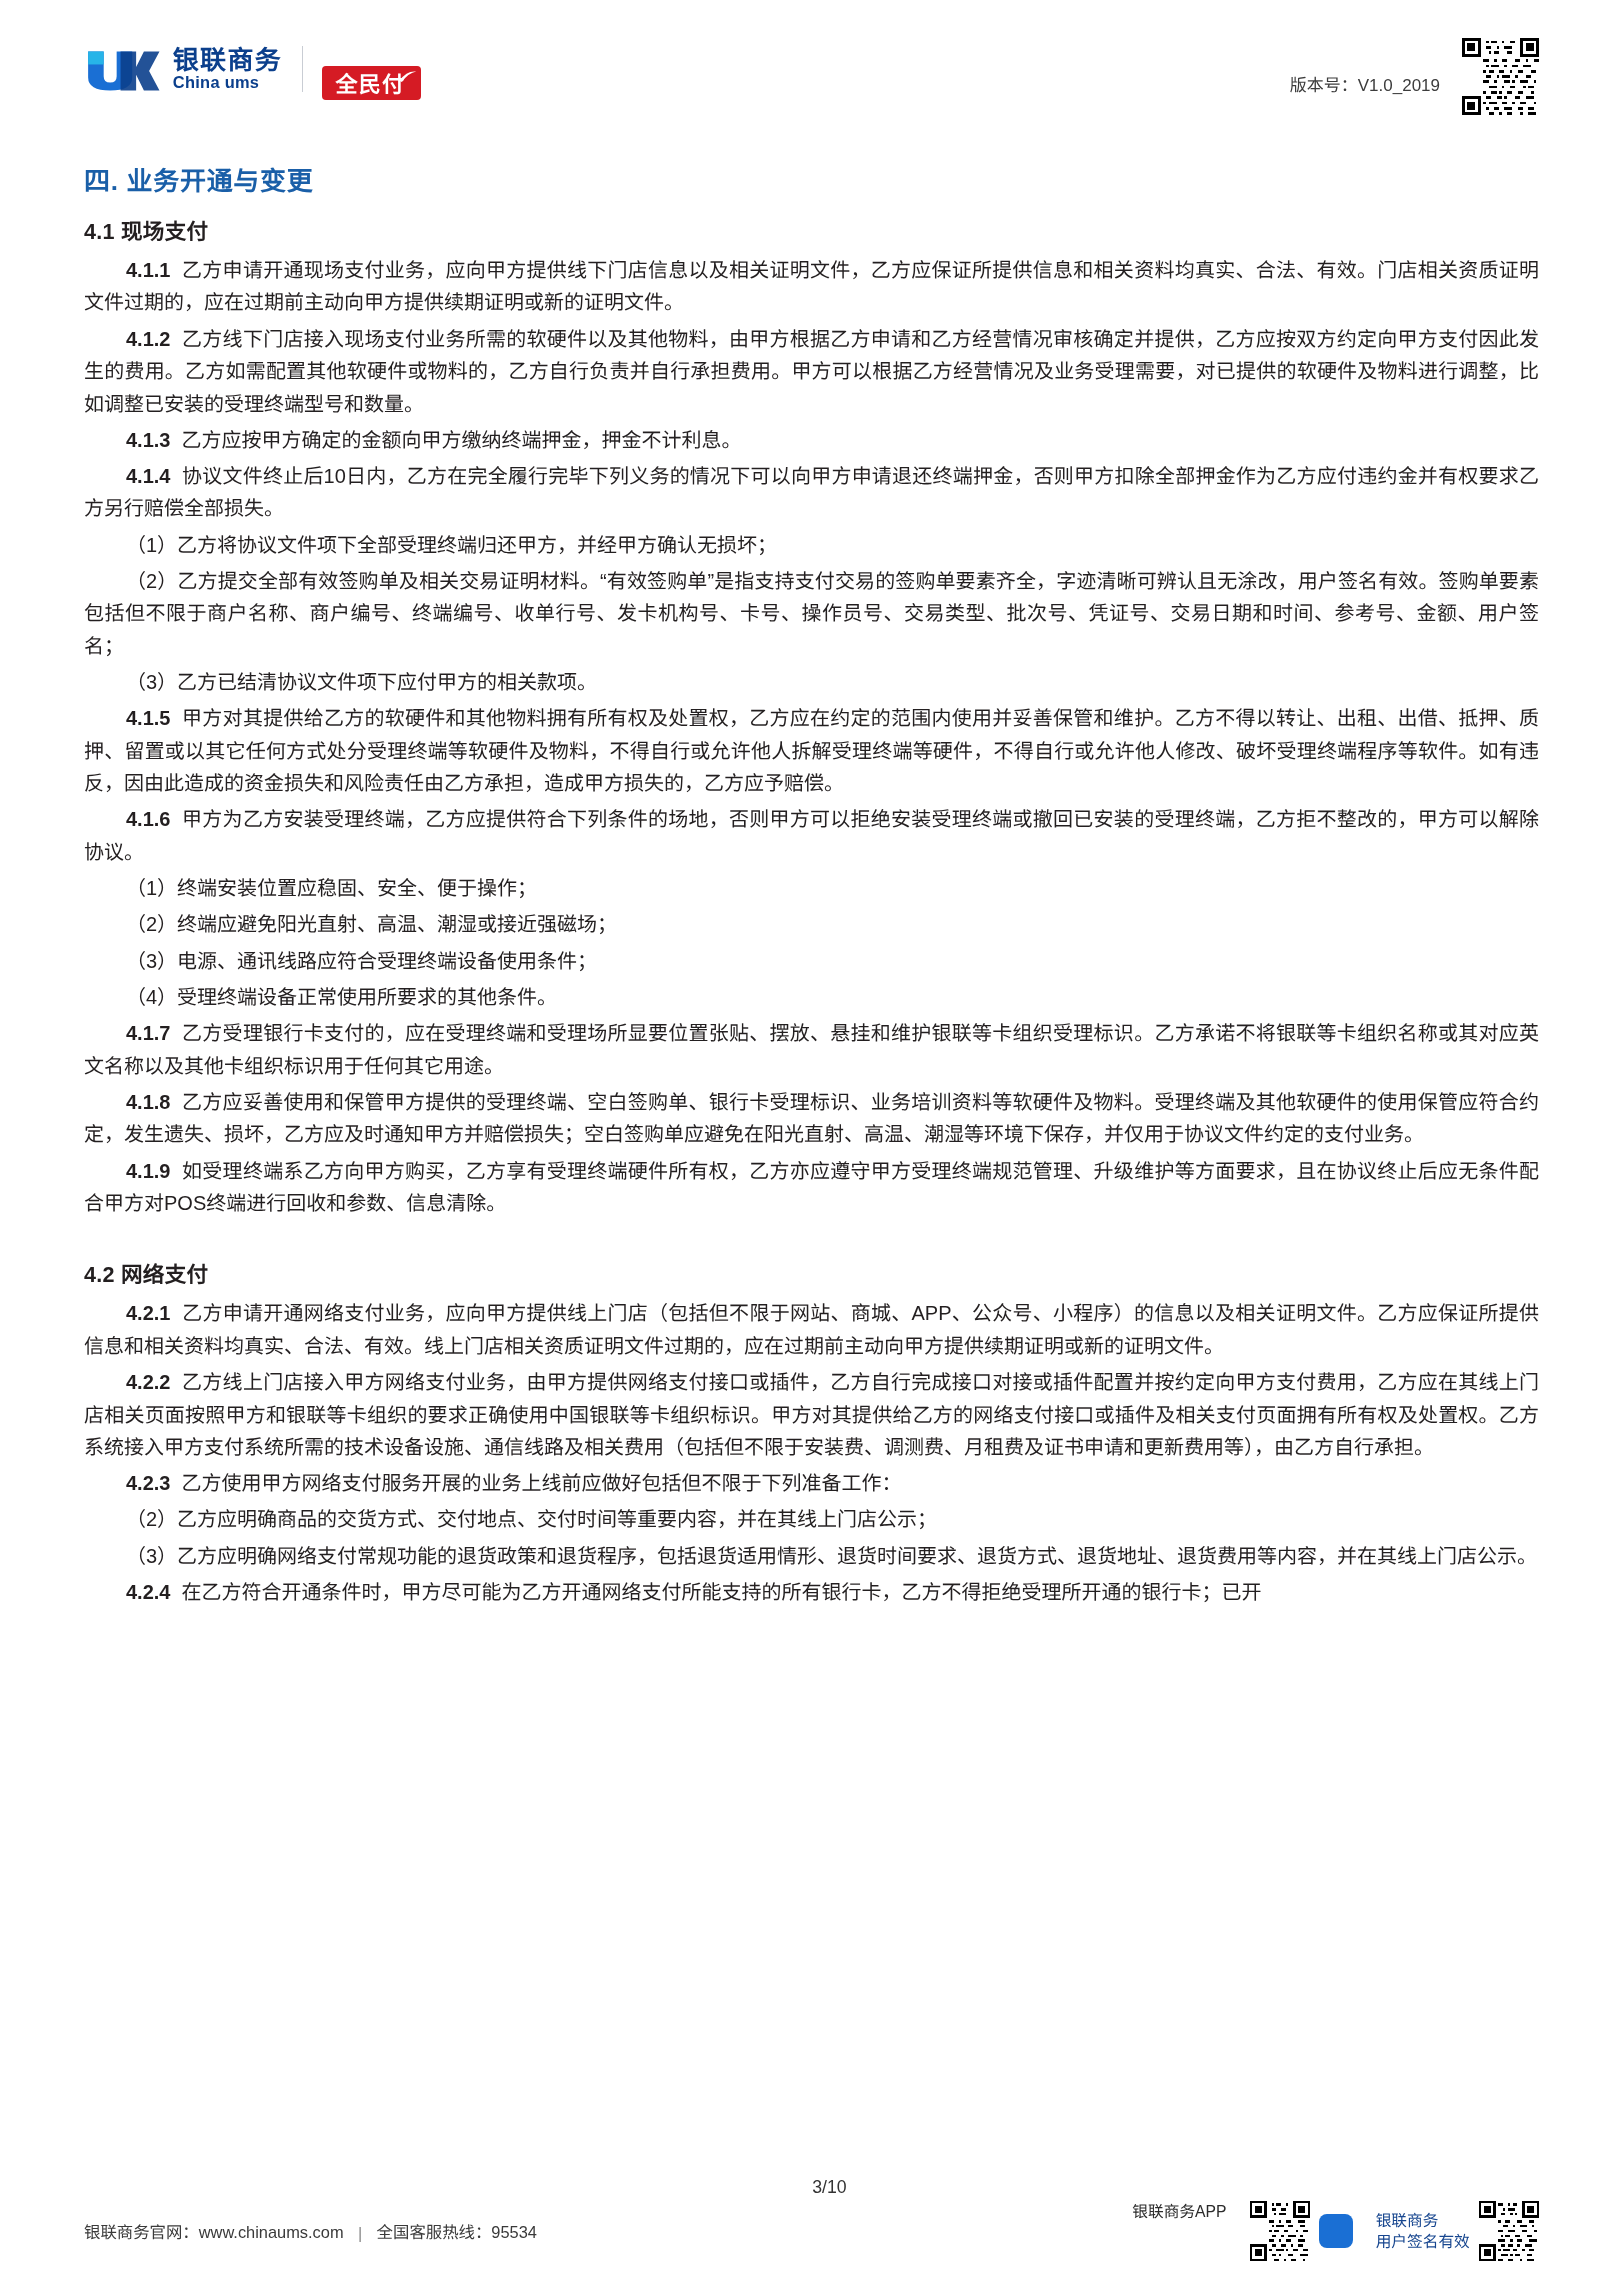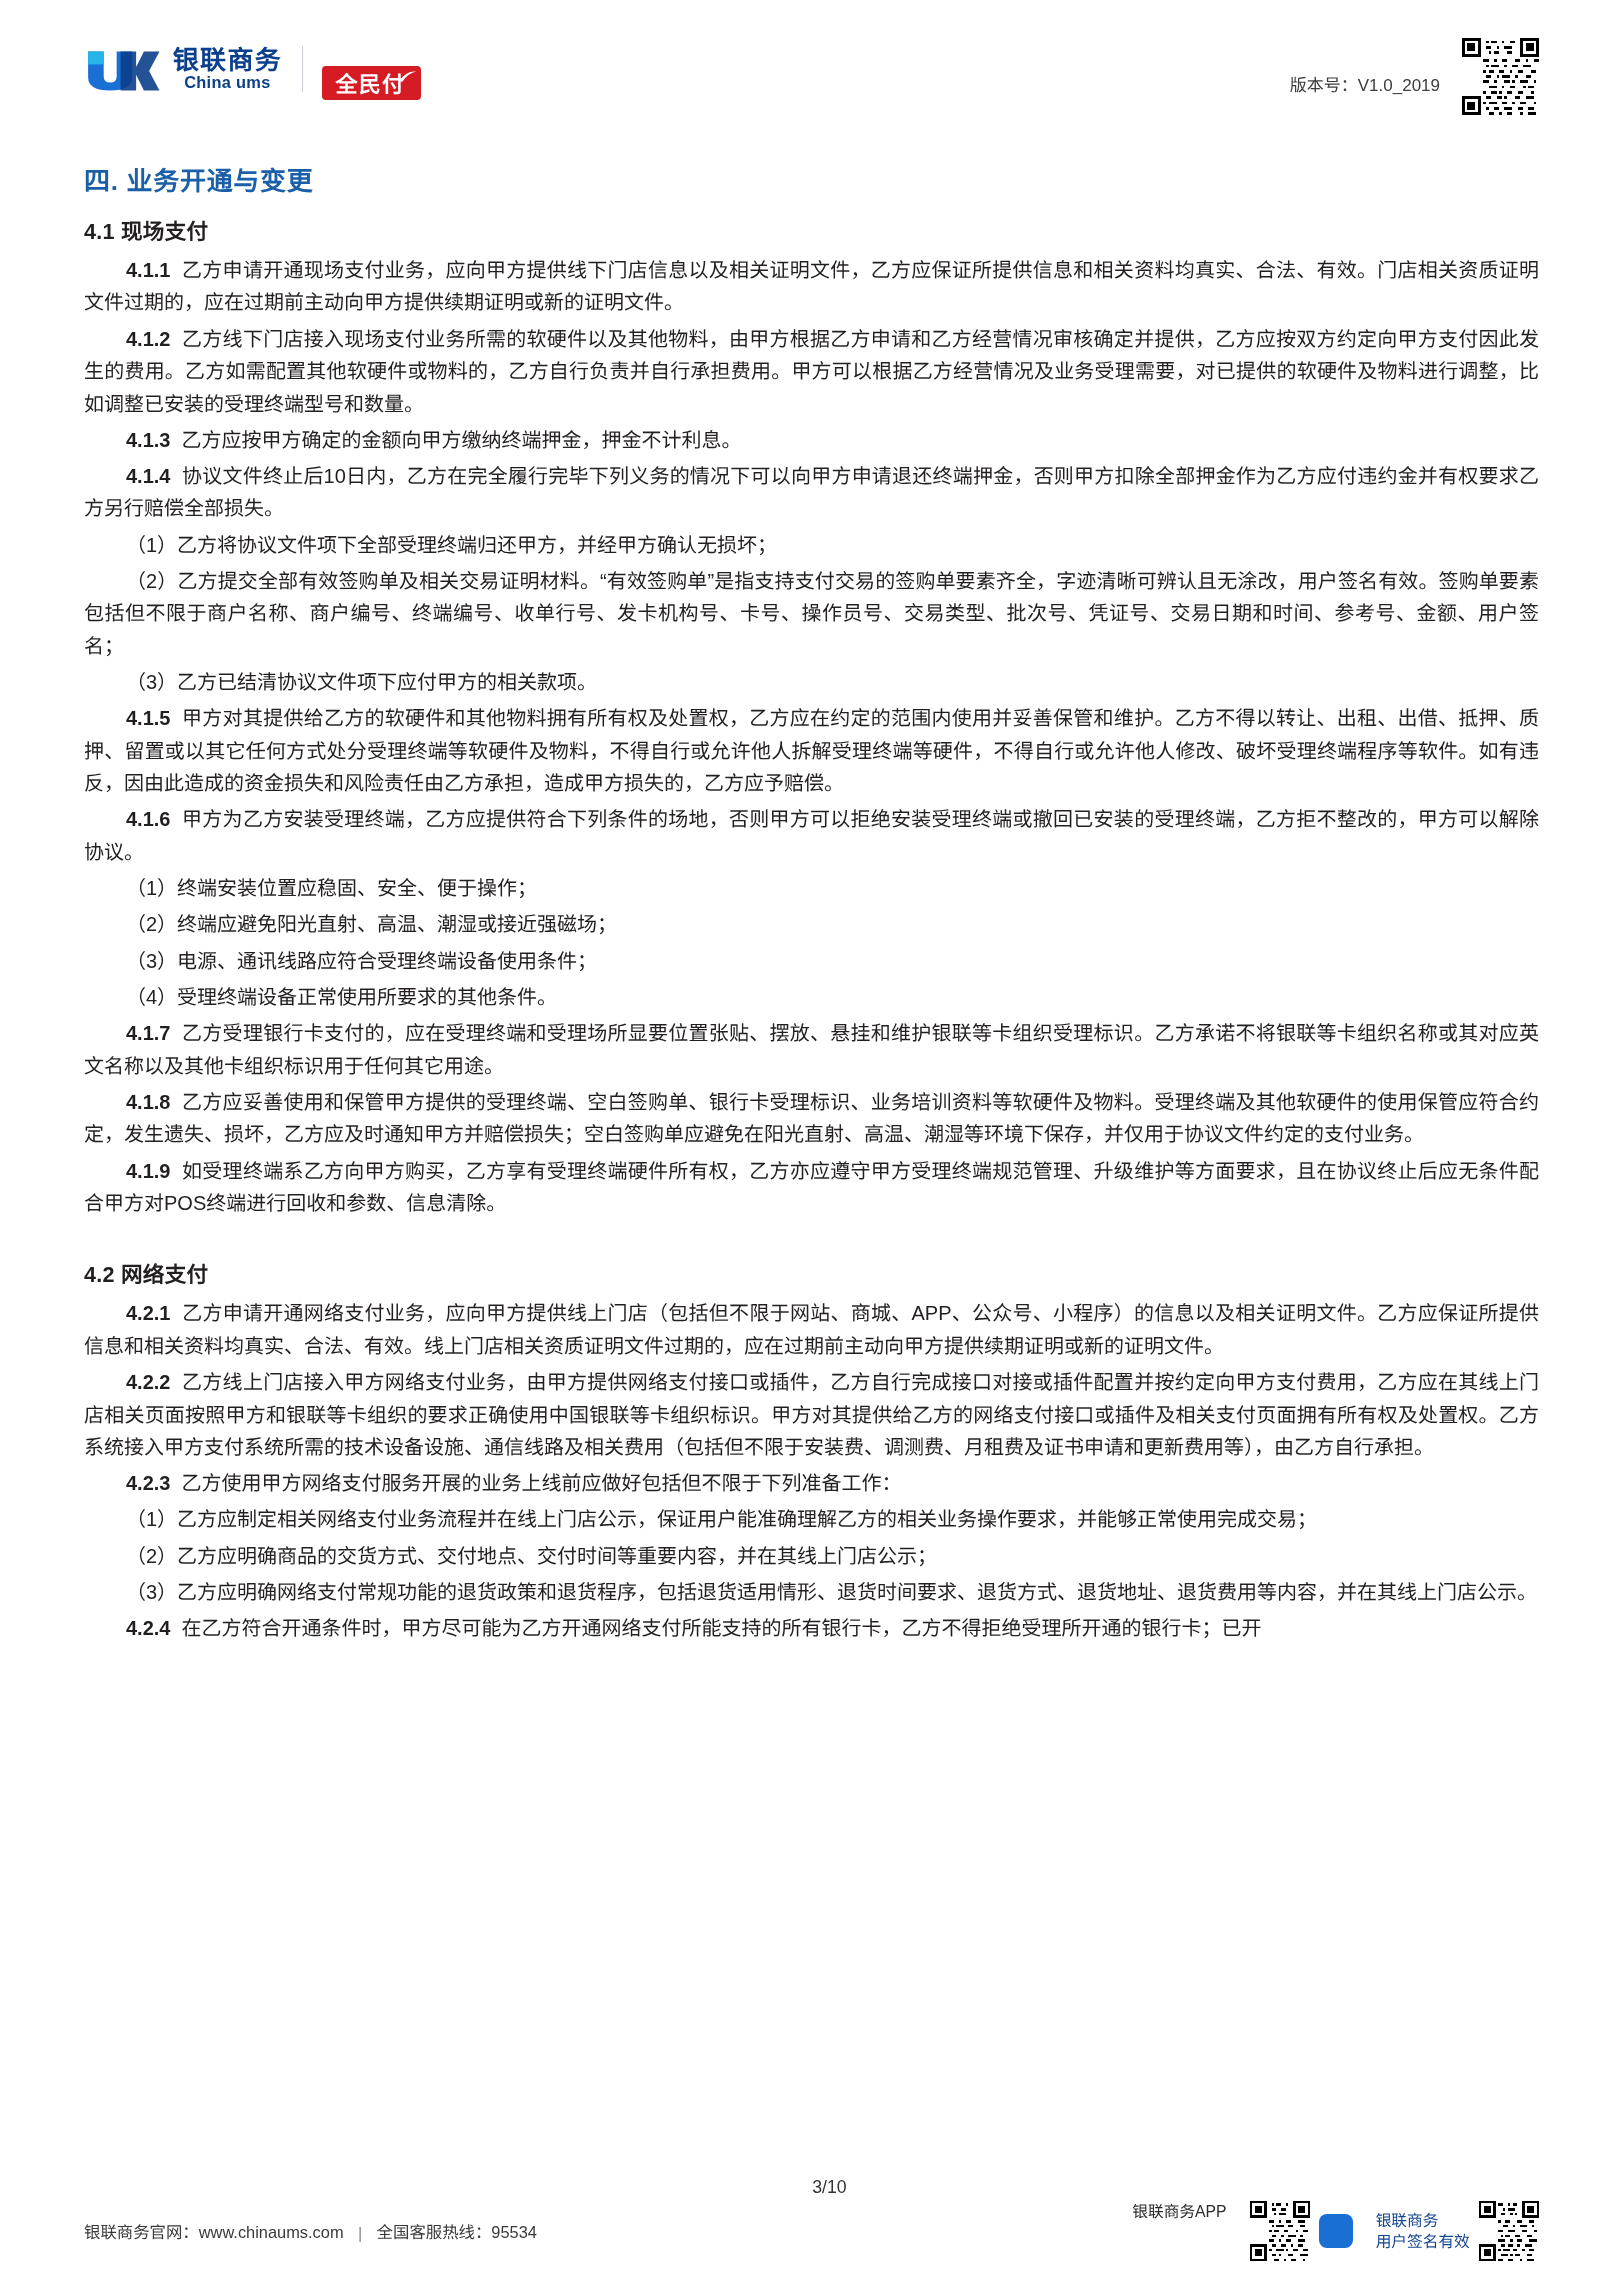--- a/index.html
+++ b/index.html
@@ -52,21 +52,20 @@
     font-size: 26px;
     font-weight: bold;
     color: #0b3f8c;
     letter-spacing: 1.3px;
   }
   .logo-en {
     font-size: 16.4px;
     font-weight: bold;
     color: #0b3f8c;
     letter-spacing: 0.3px;
-    text-align: center;
   }
   .logo-divider {
     width: 1.3px;
     height: 46px;
     background: #c9cdd4;
     margin: 0 19.6px;
   }
   .brand-badge {
     background: #d51b24;
     color: #ffffff;
@@ -364,21 +363,20 @@
     <h3 class="sub-title">
       <span class="num">4.2</span><span>网络支付</span>
     </h3>
 
     <p class="para"><span class="lead">4.2.1</span>&nbsp;&nbsp;<span>乙方申请开通网络支付业务，应向甲方提供线上门店（包括但不限于网站、商城、APP、公众号、小程序）的信息以及相关证明文件。乙方应保证所提供信息和相关资料均真实、合法、有效。线上门店相关资质证明文件过期的，应在过期前主动向甲方提供续期证明或新的证明文件。</span></p>
 
     <p class="para"><span class="lead">4.2.2</span>&nbsp;&nbsp;<span>乙方线上门店接入甲方网络支付业务，由甲方提供网络支付接口或插件，乙方自行完成接口对接或插件配置并按约定向甲方支付费用，乙方应在其线上门店相关页面按照甲方和银联等卡组织的要求正确使用中国银联等卡组织标识。甲方对其提供给乙方的网络支付接口或插件及相关支付页面拥有所有权及处置权。乙方系统接入甲方支付系统所需的技术设备设施、通信线路及相关费用（包括但不限于安装费、调测费、月租费及证书申请和更新费用等），由乙方自行承担。</span></p>
 
     <p class="para"><span class="lead">4.2.3</span>&nbsp;&nbsp;<span>乙方使用甲方网络支付服务开展的业务上线前应做好包括但不限于下列准备工作：</span></p>
 
-    <p class="para">（1）乙方应制定相关网络支付业务流程并在线上门店公示，保证用户能准确理解乙方的相关业务操作要求，并能够正常使用完成交易；</p>
     <p class="para">（2）乙方应明确商品的交货方式、交付地点、交付时间等重要内容，并在其线上门店公示；</p>
     <p class="para">（3）乙方应明确网络支付常规功能的退货政策和退货程序，包括退货适用情形、退货时间要求、退货方式、退货地址、退货费用等内容，并在其线上门店公示。</p>
 
     <p class="para"><span class="lead">4.2.4</span>&nbsp;&nbsp;<span>在乙方符合开通条件时，甲方尽可能为乙方开通网络支付所能支持的所有银行卡，乙方不得拒绝受理所开通的银行卡；已开</span></p>
 
   </div>
 
   <div class="page-number">3/10</div>
 
   <div class="footer">

